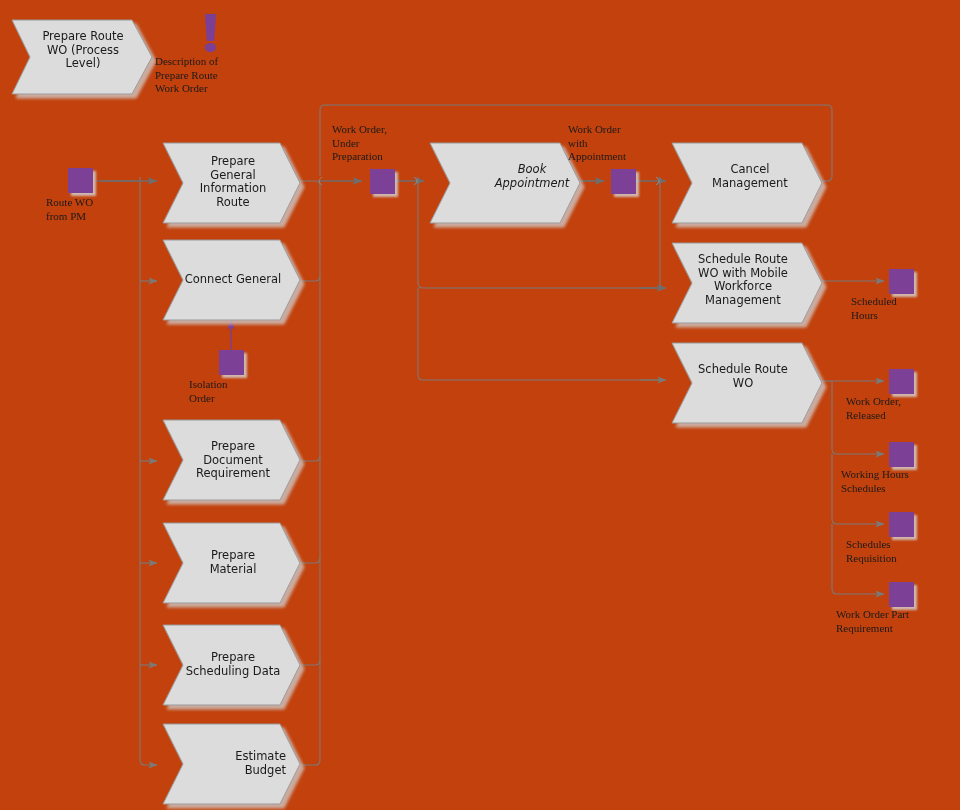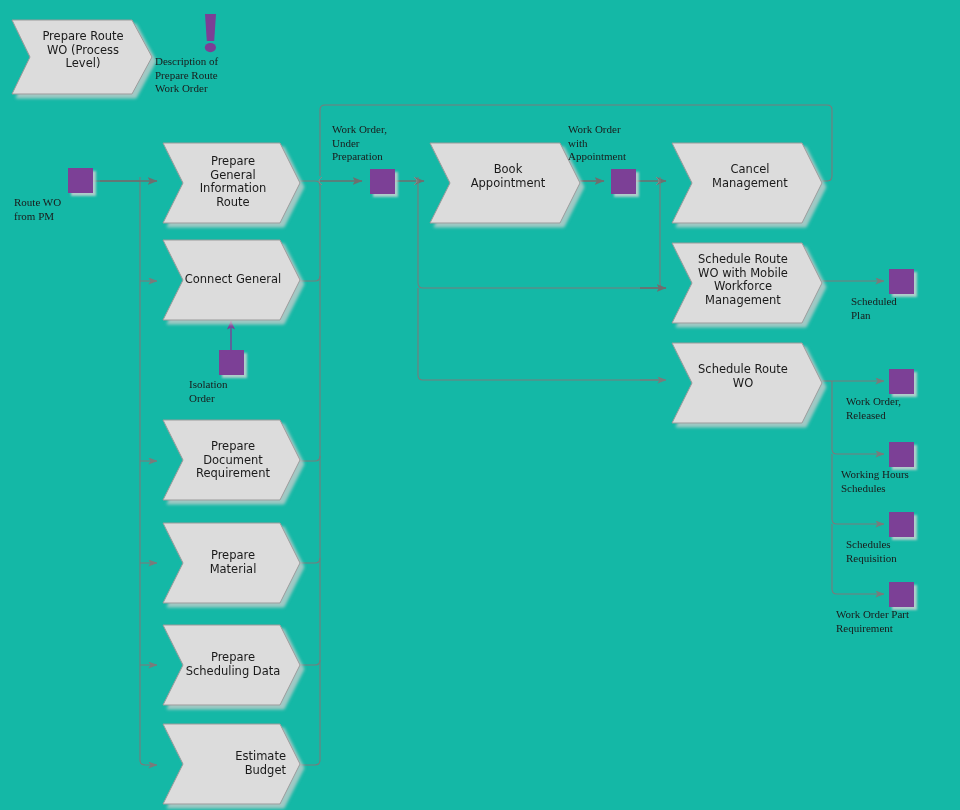--- a/index.html
+++ b/index.html
@@ -1,17 +1,17 @@
 <!DOCTYPE html>
 <html><head>
 <meta charset="utf-8">
 <style>
   html,body{margin:0;padding:0;background:#ffffff;}
   body{width:960px;height:810px;font-family:"DejaVu Sans",sans-serif;}
-  #canvas{position:relative;width:960px;height:810px;overflow:hidden;background:#14b8a6;}
+  #canvas{position:relative;width:960px;height:810px;overflow:hidden;background:#c2410c;}
   svg.layer{position:absolute;left:0;top:0;width:960px;height:810px;}
   .lbl{position:absolute;text-align:left;font-family:Liberation Serif, serif;
        font-size:11px;color:#1a1a1a;line-height:13.5px;white-space:pre-line;}
   .chev-label{position:absolute;text-align:center;font-size:11.5px;line-height:13.5px;
        color:#1a1a1a;white-space:pre-line;font-family:"DejaVu Sans",sans-serif;}
 </style>
 </head>
 <body>
 
 <div id="canvas">
@@ -141,32 +141,32 @@
   </svg>
 
   <div class="chev-label" style="left:30px;top:30px;width:106px;">Prepare Route
 WO (Process
 Level)</div>
 
   <div class="lbl" style="left:155px;top:55px;width:111px;">Description of
 Prepare Route
 Work Order</div>
 
-  <div class="lbl" style="left:14px;top:196px;width:101px;">Route WO
+  <div class="lbl" style="left:46px;top:196px;width:101px;">Route WO
 from PM</div>
   <div class="lbl" style="left:189px;top:378px;width:101px;">Isolation
 Order</div>
   <div class="lbl" style="left:332px;top:123px;width:101px;">Work Order,
 Under
 Preparation</div>
   <div class="lbl" style="left:568px;top:123px;width:111px;">Work Order
 with
 Appointment</div>
   <div class="lbl" style="left:851px;top:295px;width:101px;">Scheduled
-Plan</div>
+Hours</div>
   <div class="lbl" style="left:846px;top:395px;width:111px;">Work Order,
 Released</div>
   <div class="lbl" style="left:841px;top:468px;width:121px;">Working Hours
 Schedules</div>
   <div class="lbl" style="left:846px;top:538px;width:111px;">Schedules
 Requisition</div>
   <div class="lbl" style="left:836px;top:608px;width:131px;">Work Order Part
 Requirement</div>
 
   <div class="chev-label" style="left:180px;top:155px;width:106px;">Prepare
@@ -177,21 +177,21 @@
   <div class="chev-label" style="left:174px;top:440px;width:118px;">Prepare
 Document
 Requirement</div>
   <div class="chev-label" style="left:180px;top:549px;width:106px;">Prepare
 Material</div>
   <div class="chev-label" style="left:172px;top:651px;width:122px;">Prepare
 Scheduling Data</div>
   <div class="chev-label" style="left:180px;top:750px;width:106px;text-align:right;">Estimate
 Budget</div>
 
-  <div class="chev-label" style="left:450px;top:163px;width:116px;">Book
+  <div class="chev-label" style="left:474px;top:163px;width:116px;font-style:italic;">Book
 Appointment</div>
   <div class="chev-label" style="left:692px;top:163px;width:116px;">Cancel
 Management</div>
   <div class="chev-label" style="left:678px;top:253px;width:130px;">Schedule Route
 WO with Mobile
 Workforce
 Management</div>
   <div class="chev-label" style="left:678px;top:363px;width:130px;">Schedule Route
 WO</div>
 

